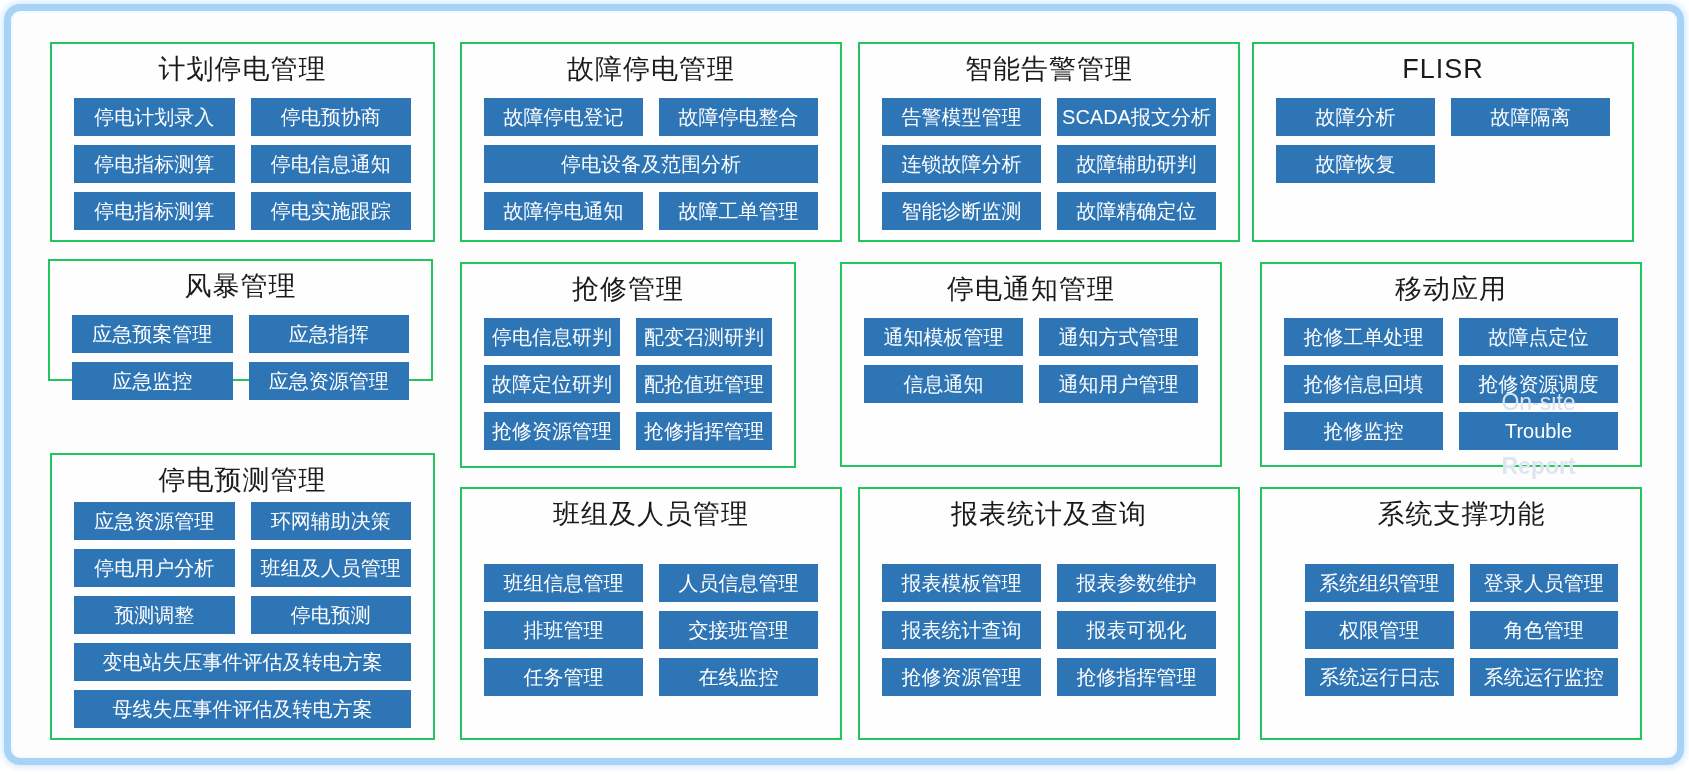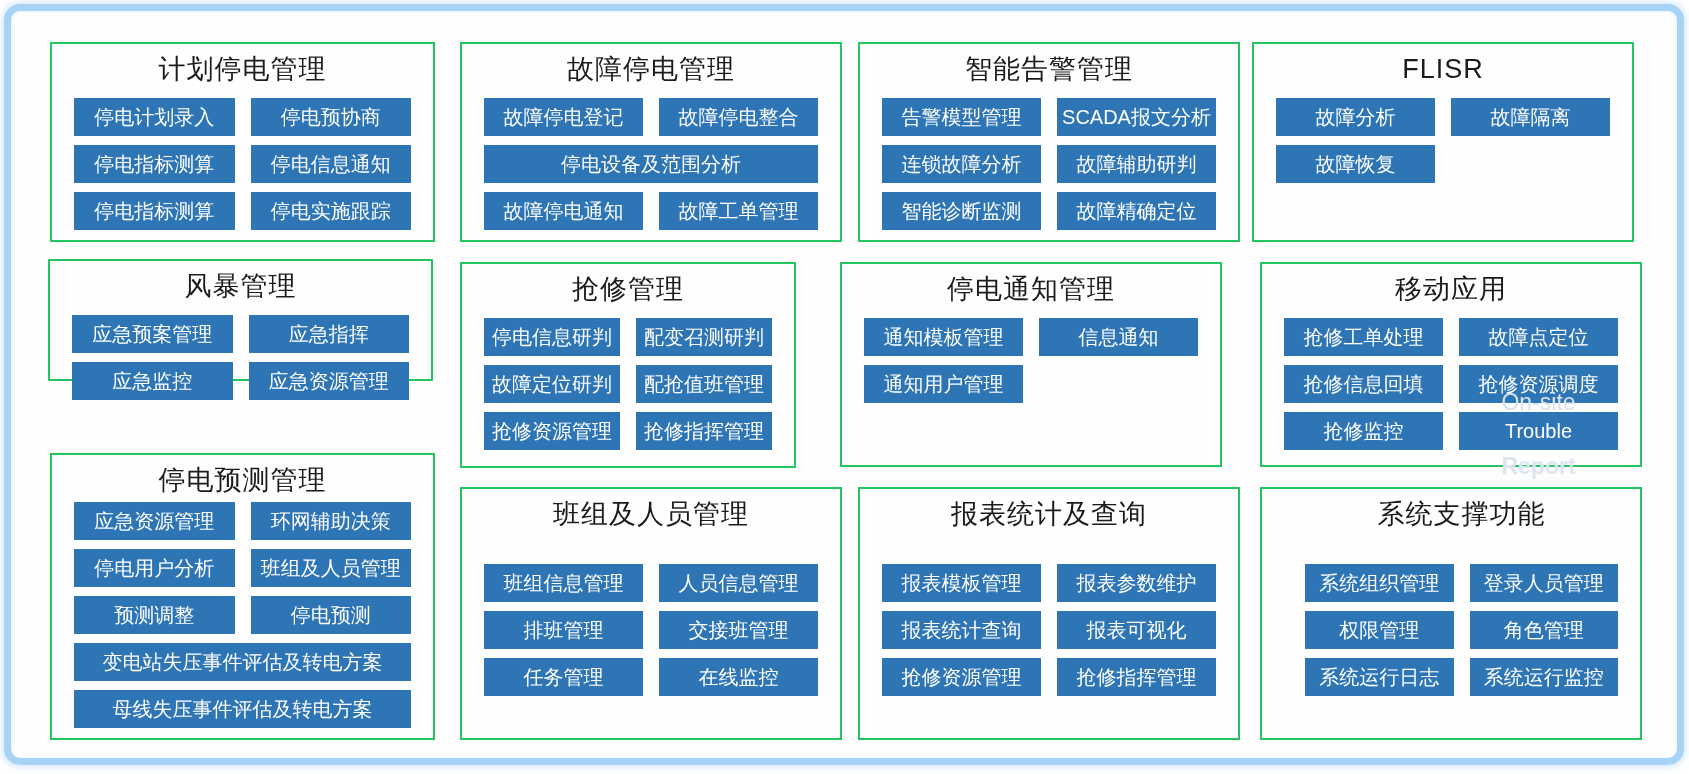--- a/index.html
+++ b/index.html
@@ -119,20 +119,21 @@
     <div class="btn">配抢值班管理</div>
     <div class="btn">抢修资源管理</div>
     <div class="btn">抢修指挥管理</div>
   </div>
 </section>
 
 <section class="panel p7">
   <h2>停电通知管理</h2>
   <div class="btns">
     <div class="btn">通知模板管理</div>
+    <div class="btn">通知方式管理</div>
     <div class="btn">信息通知</div>
     <div class="btn">通知用户管理</div>
   </div>
 </section>
 
 <section class="panel p8">
   <h2>移动应用</h2>
   <div class="btns">
     <div class="btn">抢修工单处理</div>
     <div class="btn">故障点定位</div>

